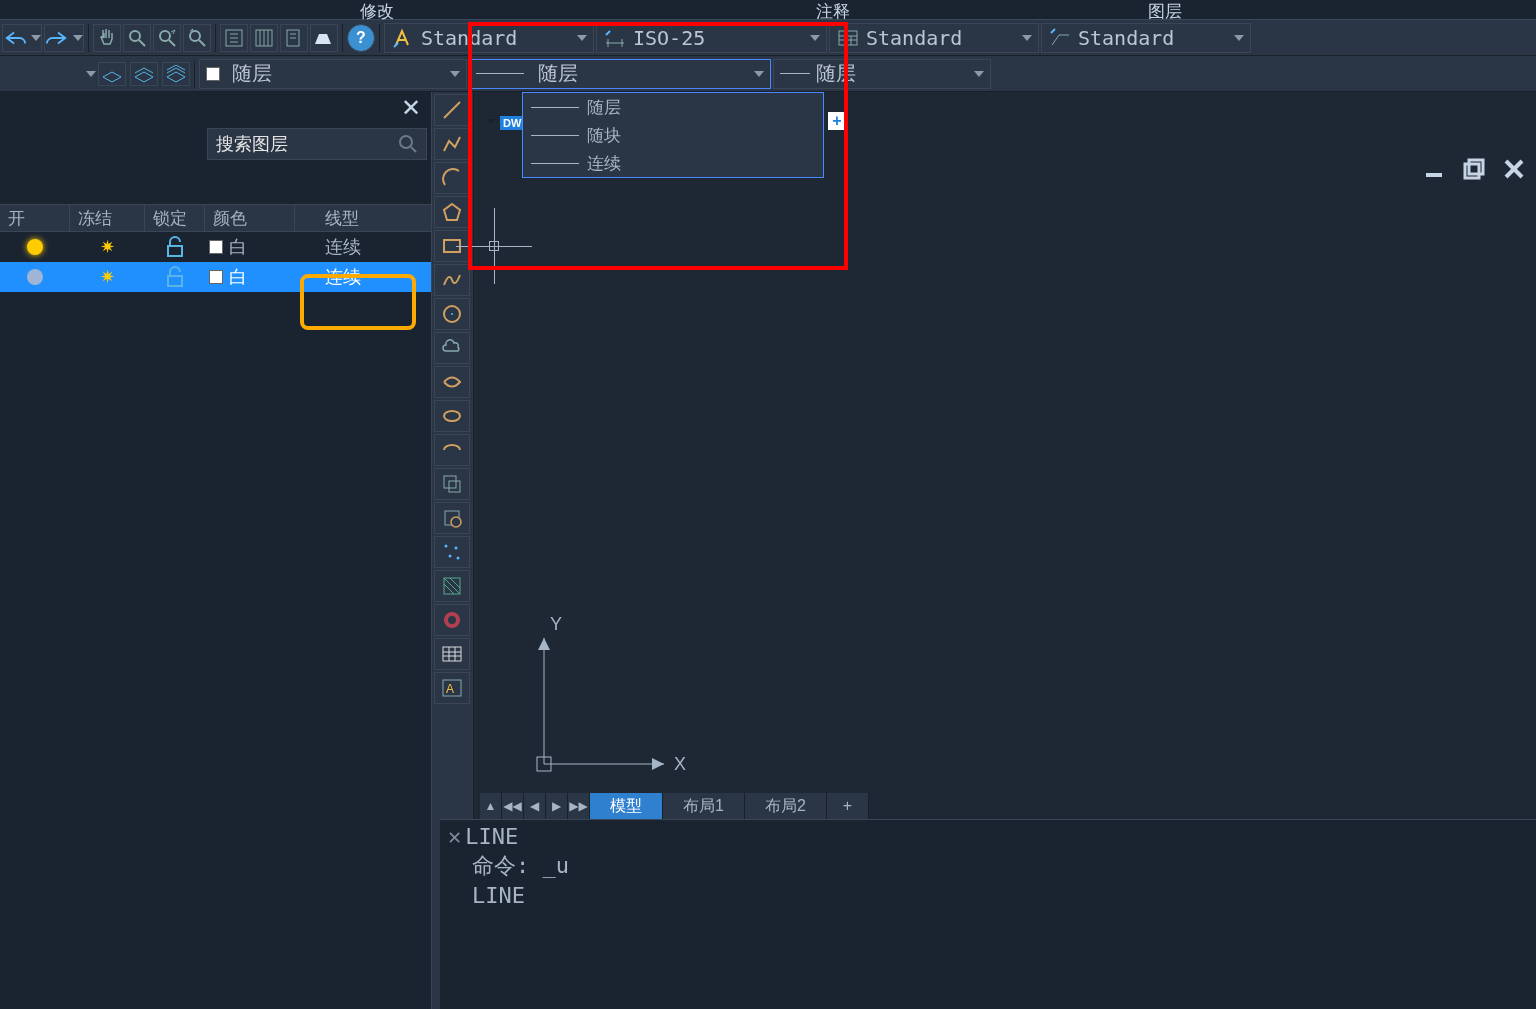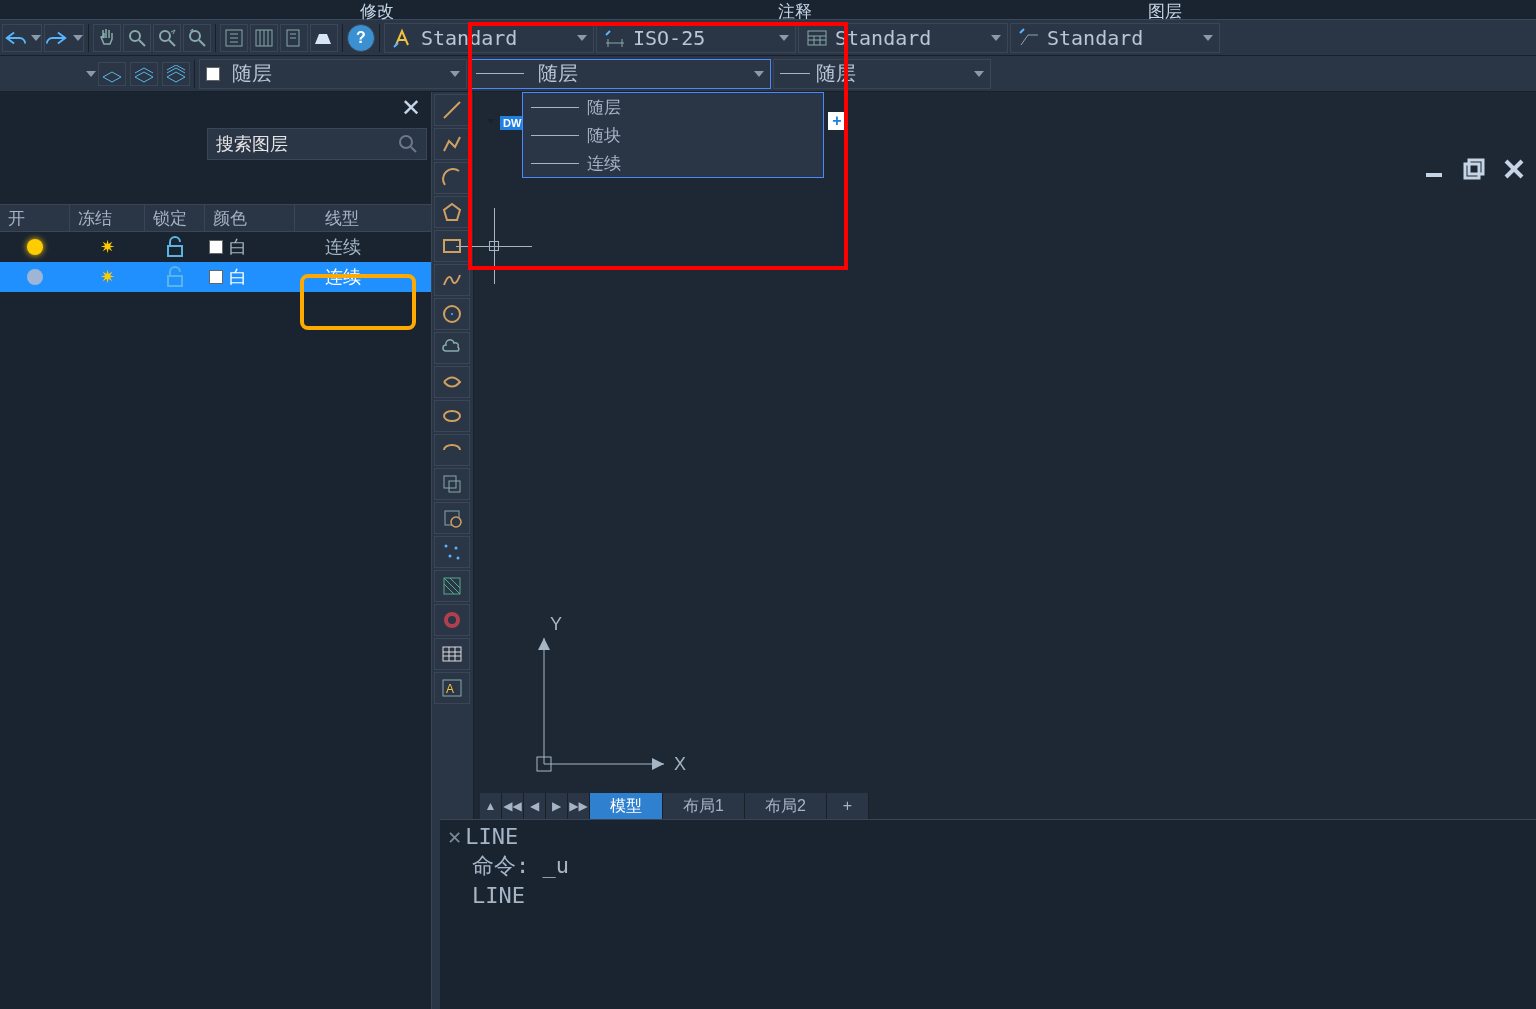--- a/index.html
+++ b/index.html
@@ -434,21 +434,21 @@
       align-items: center;
       justify-content: center;
       color: #5ab5e5;
     }
   </style>
 </head>
 <body>
 
 <div class="tab-headers">
   <div class="tab-header" style="left:360px">修改</div>
-  <div class="tab-header" style="left:778px">注释</div>
+  <div class="tab-header" style="left:816px">注释</div>
   <div class="tab-header" style="left:1148px">图层</div>
 </div>
 
 <div class="toolbar">
   <div class="toolbar-group">
     <div class="tool-btn tool-btn-wide undo-icon">
       <svg width="26" height="18" viewBox="0 0 26 18">
           <path d="M12 3 L4 9 L12 15 M5 9 H18 A6 6 0 0 1 24 15" stroke="#5ab5ff" stroke-width="2" fill="none"></path>
         </svg>
       <span class="dropdown-arrow"></span>
@@ -526,21 +526,21 @@
   <div class="style-dd" style="width:210px">
     <span class="style-icon">
       <svg width="22" height="22" viewBox="0 0 22 22">
           <path d="M4 18 L10 4 L16 18 M6 13 H14" stroke="#f0c040" stroke-width="2" fill="none"></path>
           <path d="M2 20 L6 16" stroke="#5ab5ff" stroke-width="2"></path>
         </svg>
     </span>
     <span>Standard</span>
     <span class="dropdown-arrow" style="margin-left:auto"></span>
   </div>
-  <div class="style-dd" style="width:200px">
+  <div class="style-dd" style="width:231px">
     <span class="style-icon">
       <svg width="22" height="22" viewBox="0 0 22 22">
           <line x1="2" y1="16" x2="20" y2="16" stroke="#8aa"></line>
           <line x1="4" y1="12" x2="4" y2="20" stroke="#8aa"></line>
           <line x1="18" y1="12" x2="18" y2="20" stroke="#8aa"></line>
           <path d="M2 8 L6 4" stroke="#5ab5ff" stroke-width="2"></path>
         </svg>
     </span>
     <span>ISO-25</span>
     <span class="dropdown-arrow" style="margin-left:auto"></span>

